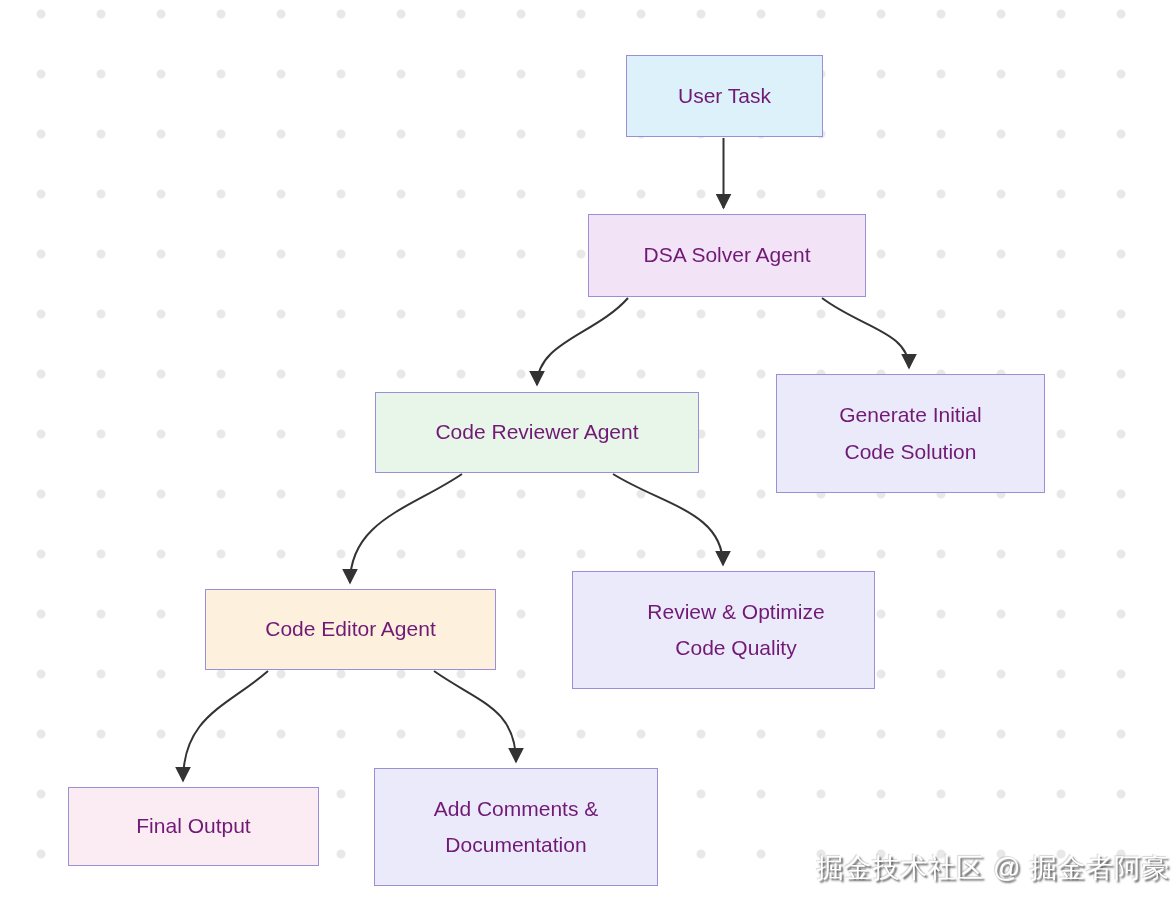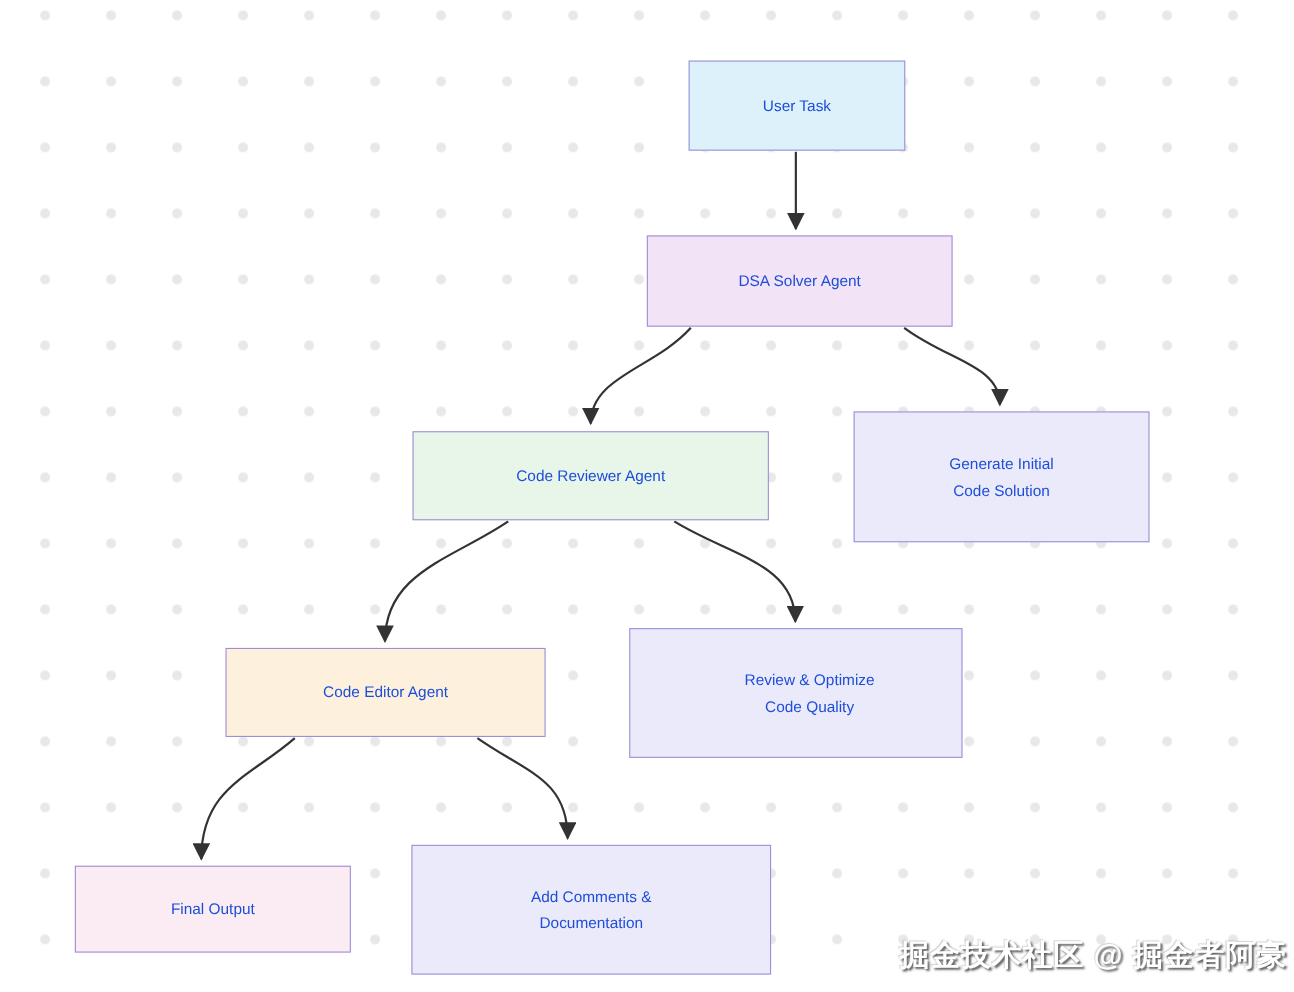--- a/index.html
+++ b/index.html
@@ -30,41 +30,41 @@
     stroke: #333333;
     stroke-width: 2px;
   }
   .node {
     position: absolute;
     display: flex;
     align-items: center;
     justify-content: center;
     text-align: center;
     border: 1.5px solid #9b8fd8;
-    color: #1d4ed8;
-    font-size: 14px;
+    color: #701a75;
+    font-size: 21px;
     line-height: 1.72;
     white-space: pre-line;
     box-sizing: border-box;
     padding: 4px 10px;
   }
   .n-user-task      { left: 626px; top: 55px;  width: 197px; height: 82px;  background: #ddf1fb; }
   .n-dsa-solver     { left: 588px; top: 214px; width: 278px; height: 83px;  background: #f2e3f7; }
   .n-code-reviewer  { left: 375px; top: 392px; width: 324px; height: 81px;  background: #e8f5e9; }
   .n-generate-initial { left: 776px; top: 374px; width: 269px; height: 119px; background: #ebeafa; }
   .n-code-editor    { left: 205px; top: 589px; width: 291px; height: 81px;  background: #fdf0dd; }
   .n-review-optimize{ left: 572px; top: 571px; width: 303px; height: 118px; background: #ebeafa; padding-left: 35px; }
   .n-final-output   { left: 68px;  top: 787px; width: 251px; height: 79px;  background: #fbecf3; }
-  .n-add-comments   { left: 374px; top: 768px; width: 327px; height: 118px; background: #ebeafa; }
+  .n-add-comments   { left: 374px; top: 768px; width: 284px; height: 118px; background: #ebeafa; }
   .watermark {
     position: absolute;
     right: 6px;
     bottom: 16px;
     font-size: 27px;
-    font-weight: 700;
+    font-weight: 400;
     letter-spacing: 1px;
     color: #ffffff;
     text-shadow: 2px 2px 2px rgba(75,75,75,0.9), -1px -1px 1px rgba(160,160,160,0.45);
     user-select: none;
   }
 </style>
 </head>
 <body>
 
 <div class="canvas">

